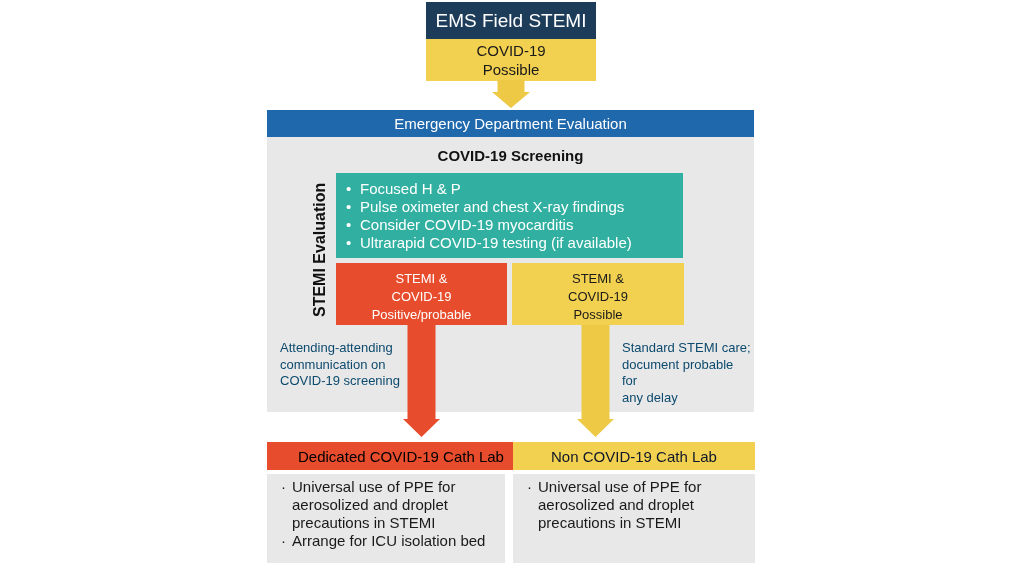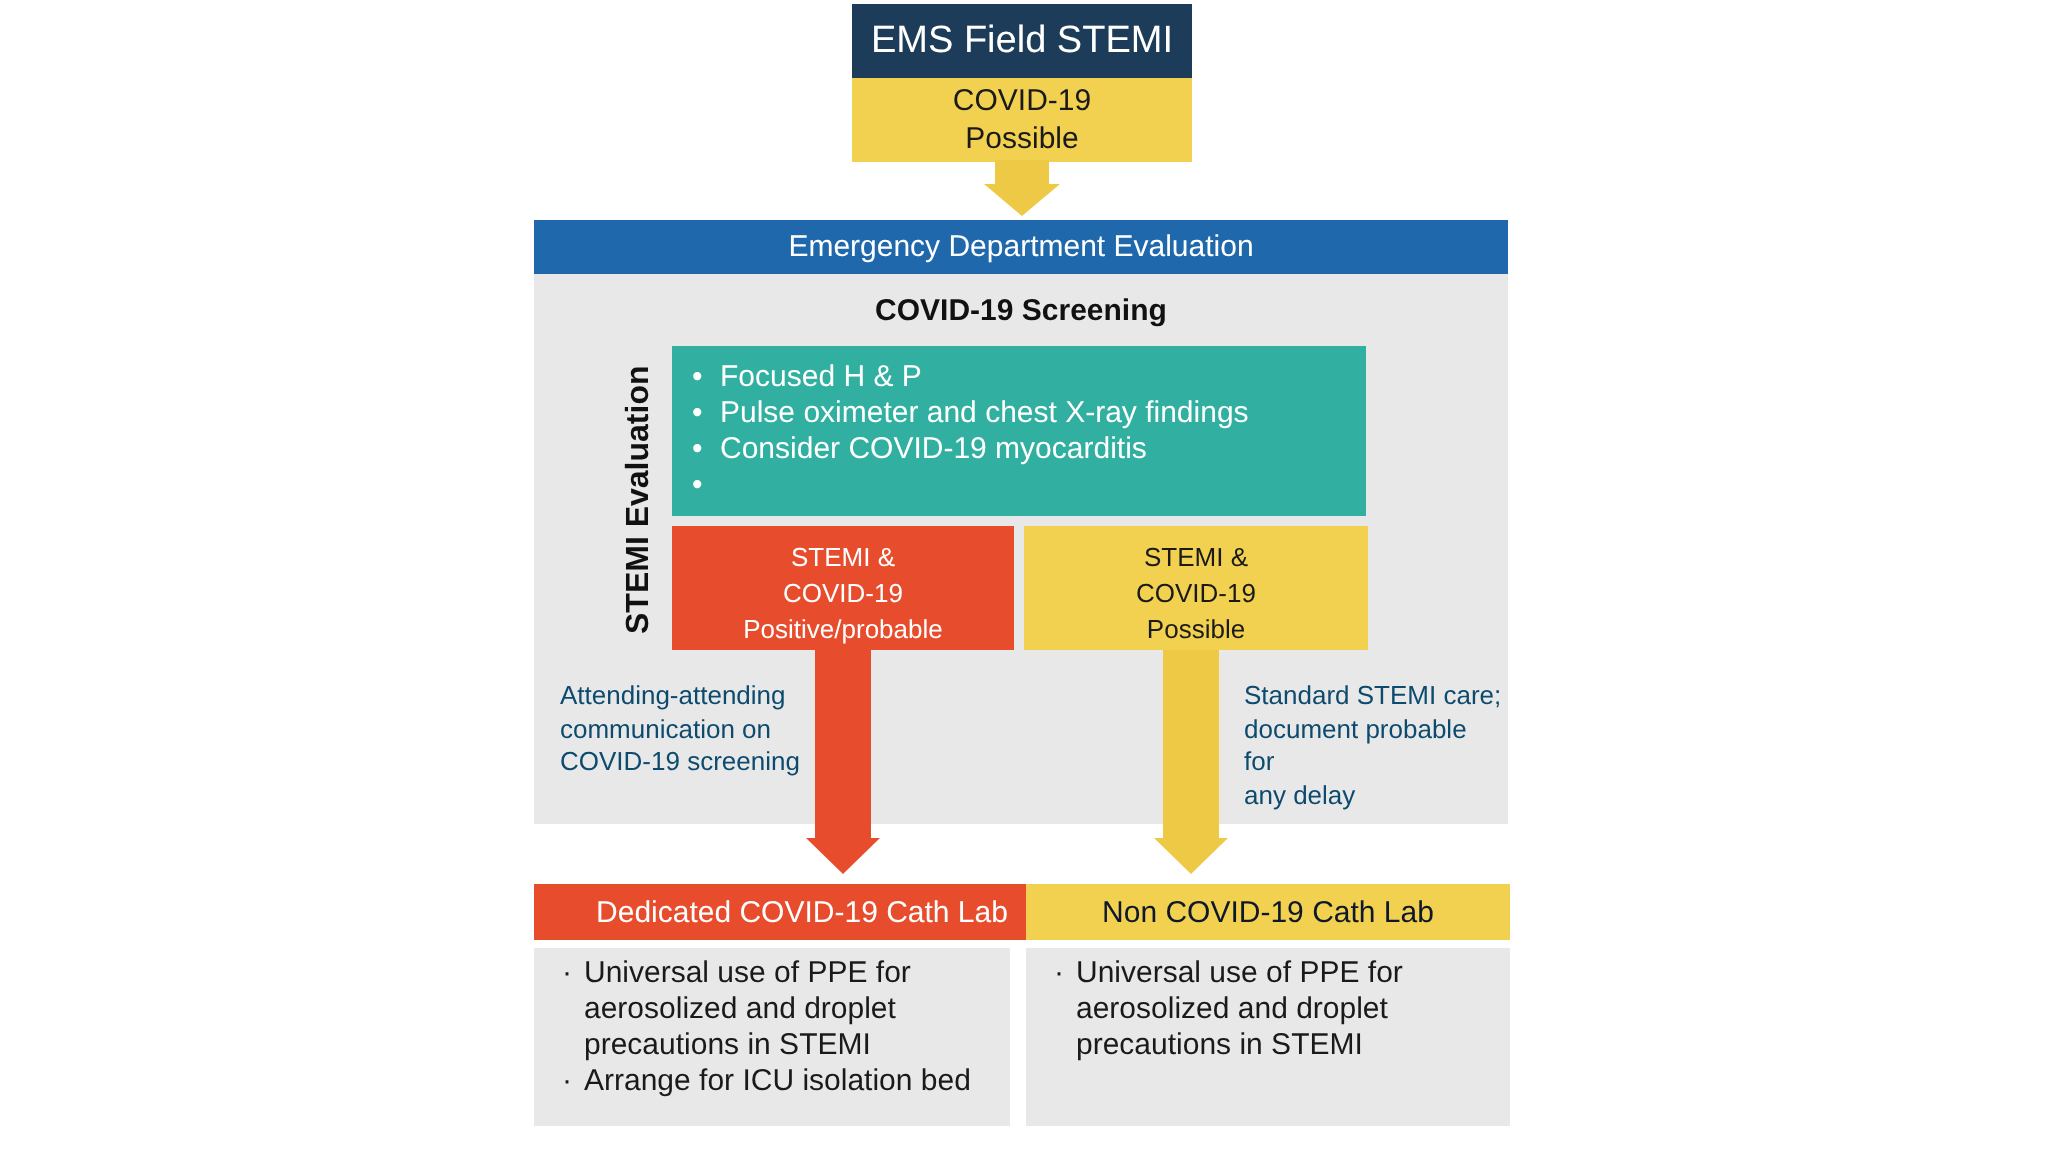--- a/index.html
+++ b/index.html
@@ -40,21 +40,21 @@
   .positive-box { left: 336px; width: 171px; background: #e74c2c; color: #ffffff; }
   .possible-box { left: 512px; width: 172px; background: #f2d150; color: #1a1a1a; }
 
   .annotation { top: 340px; font-size: 13px; line-height: 16.5px; color: #0c4a6e; }
   .annotation-left { left: 280px; width: 130px; }
   .annotation-right { left: 622px; width: 130px; }
 
   
   .outcome-header { top: 442px; height: 28px; font-size: 15px;
                     display: flex; align-items: center; justify-content: center; }
-  .outcome-header-left { left: 267px; width: 268px; background: #e74c2c; color: #ffffff; }
+  .outcome-header-left { left: 267px; width: 268px; background: #e74c2c; color: #000000; }
   .outcome-header-right { left: 513px; width: 242px; background: #f2d150; color: #0f172a; }
   .outcome-list { top: 474px; height: 89px; background: #e8e8e8; color: #1a1a1a;
                   font-size: 15px; line-height: 18px; padding: 4px 4px 0 12px; }
   .outcome-list-left { left: 267px; width: 238px; }
   .outcome-list-right { left: 513px; width: 242px; }
   .outcome-list .li { display: flex; }
   .dot-col { width: 13px; flex: 0 0 13px; text-align: left; padding-left: 2px; }
 
   svg.arrow { display: block; }
 </style>
@@ -91,20 +91,21 @@
   <div class="li">
     <span class="bullet-col">•</span>
     <span>Pulse oximeter and chest X-ray findings</span>
   </div>
   <div class="li">
     <span class="bullet-col">•</span>
     <span>Consider COVID-19 myocarditis</span>
   </div>
   <div class="li">
     <span class="bullet-col">•</span>
+    <span>Ultrarapid COVID-19 testing (if available)</span>
   </div>
 </div>
 
 <div class="abs branch-box positive-box">
   <div>STEMI &amp;</div>
   <div>COVID-19</div>
   <div>Positive/probable</div>
 </div>
 <div class="abs branch-box possible-box">
   <div>STEMI &amp;</div>

